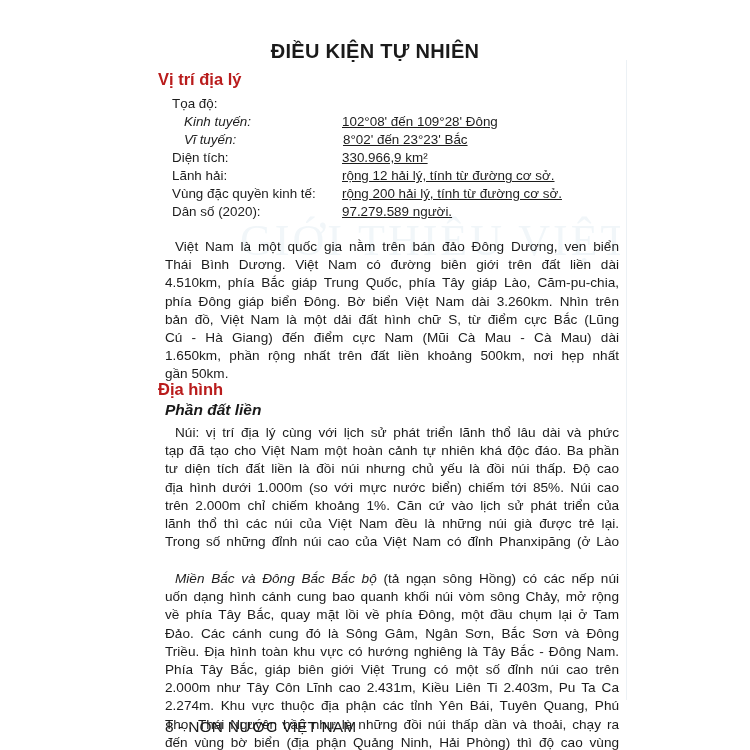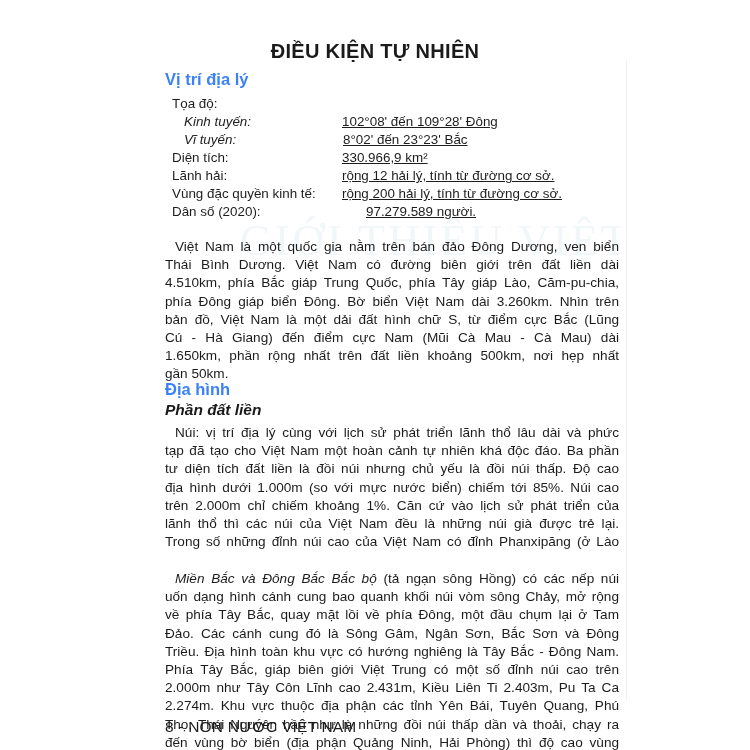--- a/index.html
+++ b/index.html
@@ -16,21 +16,21 @@
   }
   .edge-line {
     position:absolute; left:626px; top:60px; width:1px; height:640px;
     background:rgba(200,215,225,0.35);
   }
   .title {
     position:absolute; left:0; width:750px; top:40px; text-align:center;
     font-size:20px; font-weight:bold; letter-spacing:0.3px; color:#1a1a1a;
   }
   .h2 {
-    position:absolute; left:165px; font-size:16.5px; font-weight:bold; color:#3b82f6;
+    position:absolute; left:158px; font-size:16.5px; font-weight:bold; color:#b91c1c;
   }
   .h3 {
     position:absolute; left:165px; font-size:15.5px; font-weight:bold; font-style:italic; color:#1a1a1a;
   }
   .row { position:absolute; font-size:13.4px; line-height:18px; white-space:nowrap; }
   .row .lbl { position:absolute; left:0; }
   .row .val { position:absolute; left:0;text-decoration:underline; }
   .it { font-style:italic; }
   .body {
     position:absolute; left:165px; width:454px;
@@ -72,21 +72,21 @@
   <div class="row" style="left:172px; top:167px;">
     <span class="lbl">Lãnh hải:</span>
     <span class="val" style="left:170px;">rộng 12 hải lý, tính từ đường cơ sở.</span>
   </div>
   <div class="row" style="left:172px; top:185px;">
     <span class="lbl">Vùng đặc quyền kinh tế:</span>
     <span class="val" style="left:170px;">rộng 200 hải lý, tính từ đường cơ sở.</span>
   </div>
   <div class="row" style="left:172px; top:203px;">
     <span class="lbl">Dân số (2020):</span>
-    <span class="val" style="left:170px;margin-left:24px;">97.279.589 người.</span>
+    <span class="val" style="left:170px;">97.279.589 người.</span>
   </div>
 
   <div class="body" style="top:238px;">
     <span class="line" style="padding-left:10px;">Việt Nam là một quốc gia nằm trên bán đảo Đông Dương, ven biển</span>
     <span class="line">Thái Bình Dương. Việt Nam có đường biên giới trên đất liền dài</span>
     <span class="line">4.510km, phía Bắc giáp Trung Quốc, phía Tây giáp Lào, Căm-pu-chia,</span>
     <span class="line">phía Đông giáp biển Đông. Bờ biển Việt Nam dài 3.260km. Nhìn trên</span>
     <span class="line">bản đồ, Việt Nam là một dải đất hình chữ S, từ điểm cực Bắc (Lũng</span>
     <span class="line">Cú - Hà Giang) đến điểm cực Nam (Mũi Cà Mau - Cà Mau) dài</span>
     <span class="line">1.650km, phần rộng nhất trên đất liền khoảng 500km, nơi hẹp nhất</span>

